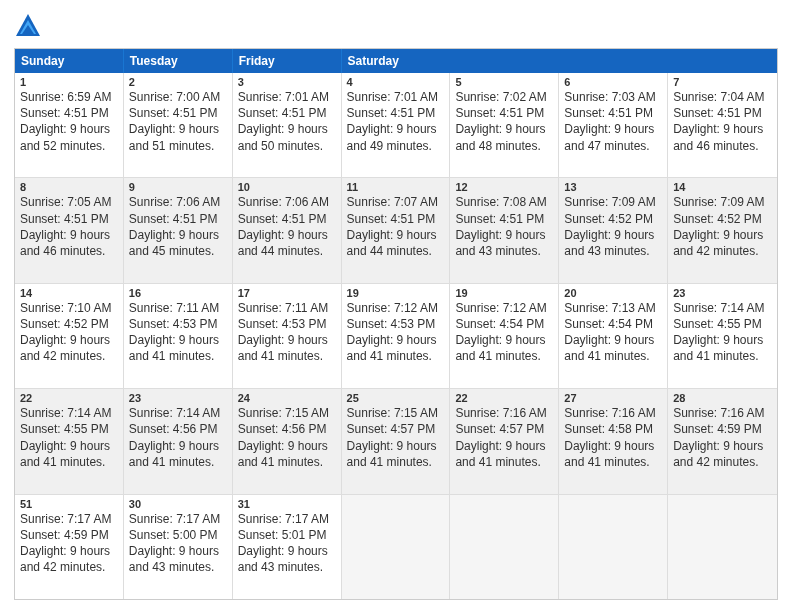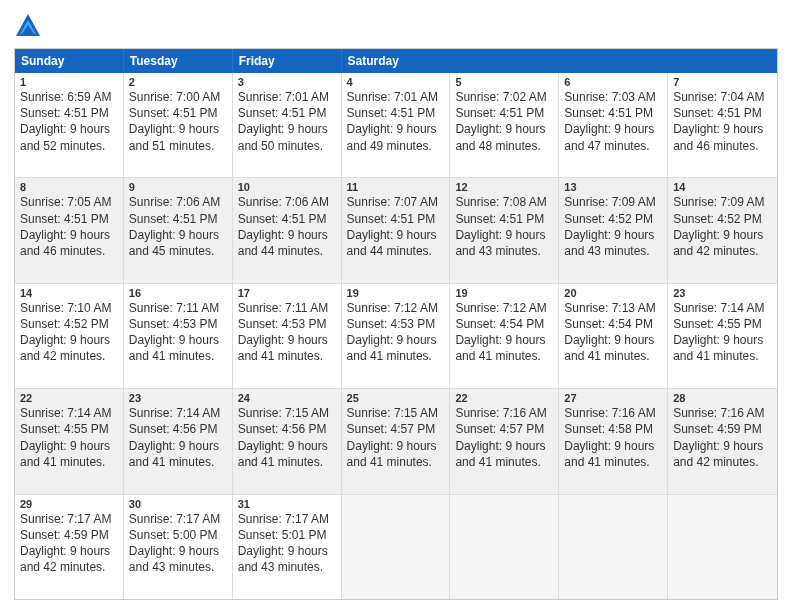--- a/index.html
+++ b/index.html
@@ -259,21 +259,21 @@
             <span class="day-num">27</span>
             <div class="cell-text">Sunrise: 7:16 AM<br>Sunset: 4:58 PM<br>Daylight: 9 hours<br>and 41 minutes.</div>
           </div>
           <div class="cal-cell shaded">
             <span class="day-num">28</span>
             <div class="cell-text">Sunrise: 7:16 AM<br>Sunset: 4:59 PM<br>Daylight: 9 hours<br>and 42 minutes.</div>
           </div>
         </div>
         <div class="cal-row">
           <div class="cal-cell">
-            <span class="day-num">29</span>
+            <span class="day-num">51</span>
             <div class="cell-text">Sunrise: 7:17 AM<br>Sunset: 4:59 PM<br>Daylight: 9 hours<br>and 42 minutes.</div>
           </div>
           <div class="cal-cell">
             <span class="day-num">30</span>
             <div class="cell-text">Sunrise: 7:17 AM<br>Sunset: 5:00 PM<br>Daylight: 9 hours<br>and 43 minutes.</div>
           </div>
           <div class="cal-cell">
             <span class="day-num">31</span>
             <div class="cell-text">Sunrise: 7:17 AM<br>Sunset: 5:01 PM<br>Daylight: 9 hours<br>and 43 minutes.</div>
           </div>

